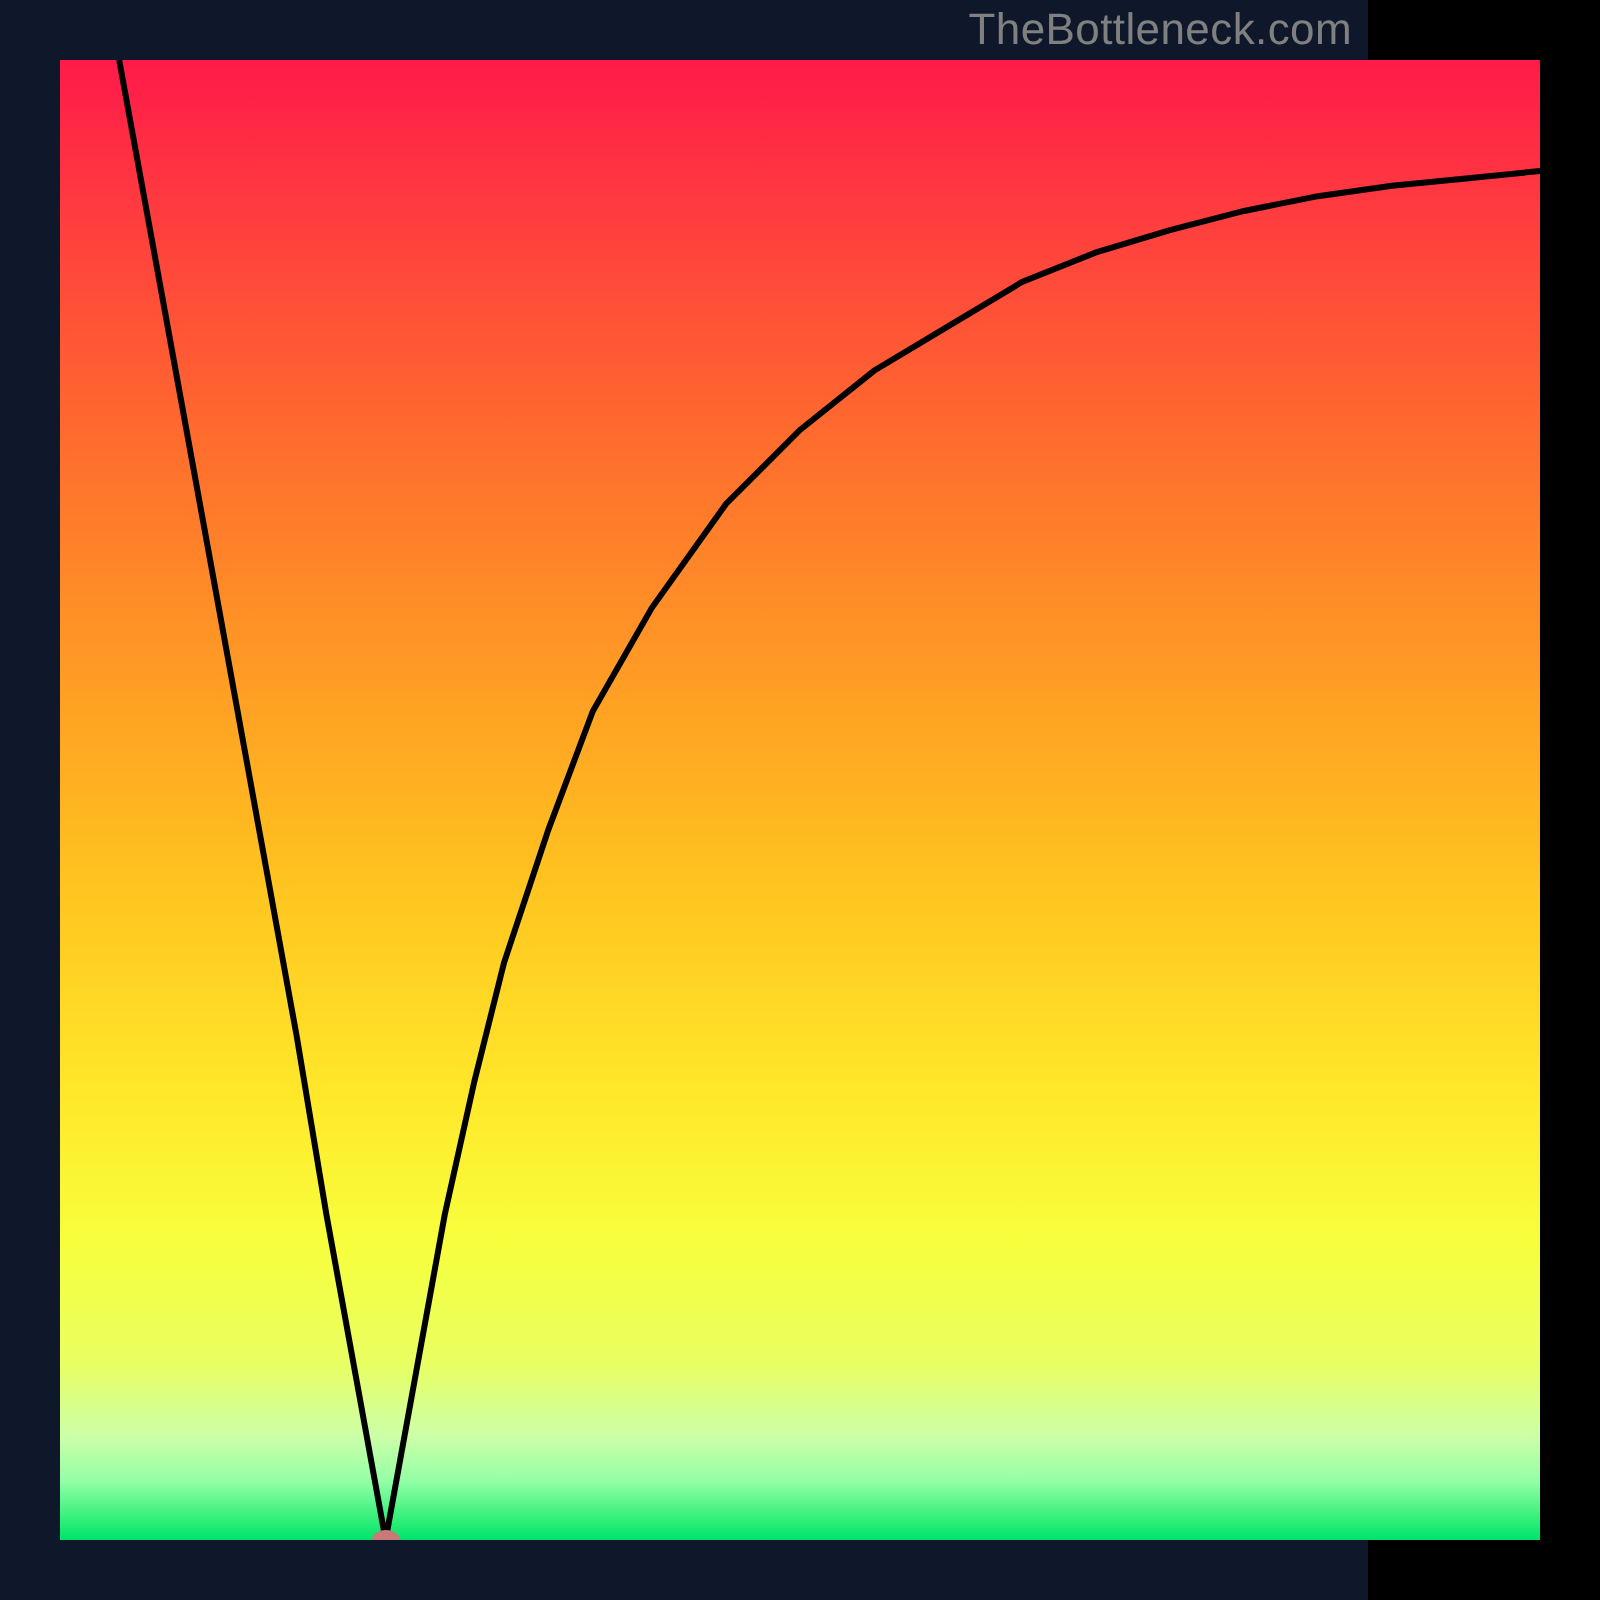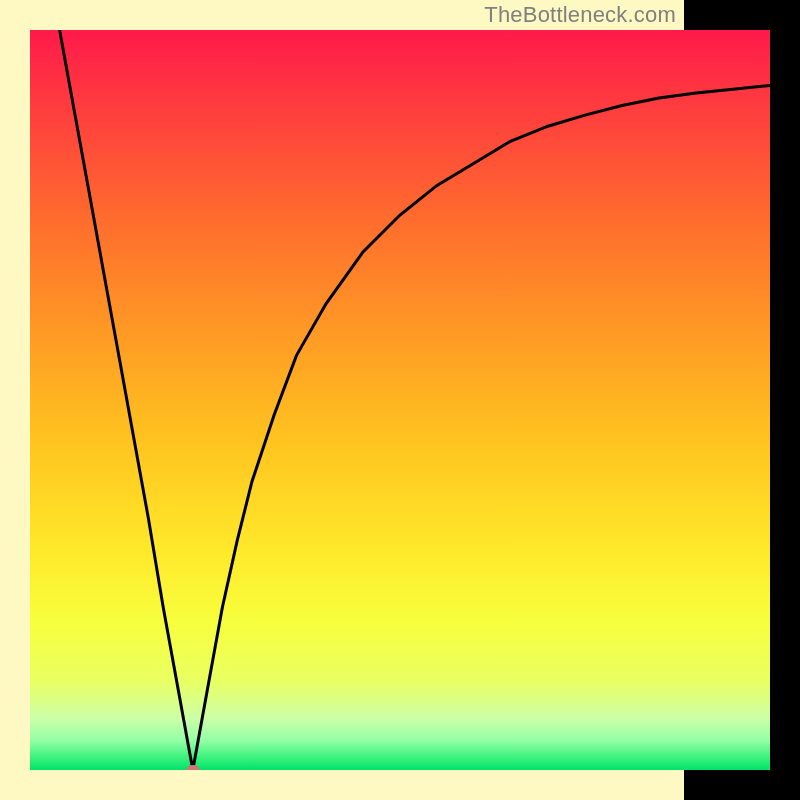--- a/index.html
+++ b/index.html
@@ -8,21 +8,21 @@
     width: 800px;
     height: 800px;
     overflow: hidden;
     background: #000;
     font-family: Arial, Helvetica, sans-serif;
   }
   .frame {
     position: relative;
     width: 684px;
     height: 800px;
-    background: #fef9c3;
+    background: #0f172a;
   }
   .watermark {
     position: absolute;
     top: 2px;
     right: 8px;
     color: #808080;
     font-size: 22px;
     letter-spacing: 0.2px;
     font-weight: 400;
     z-index: 10;

